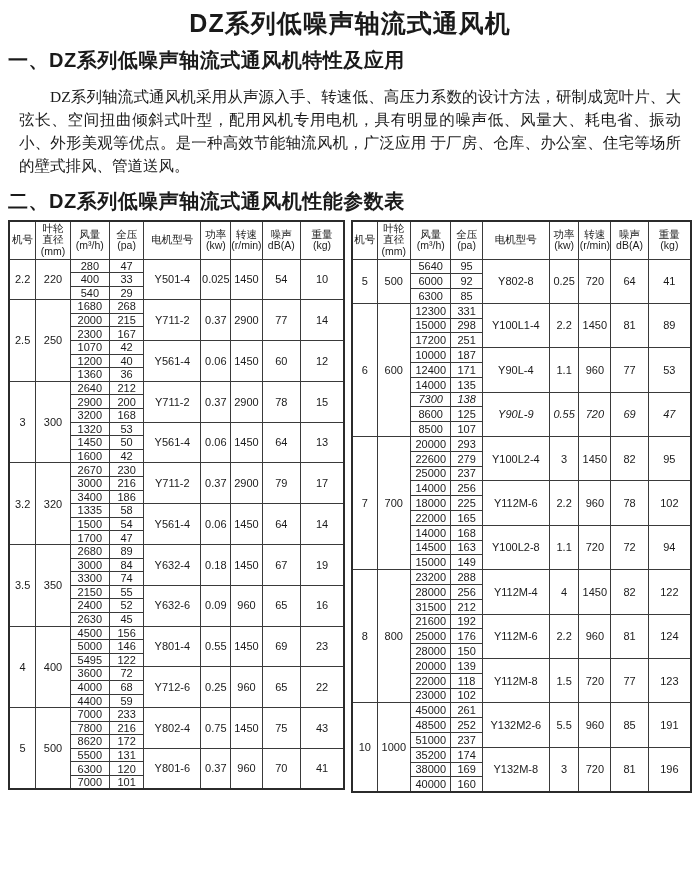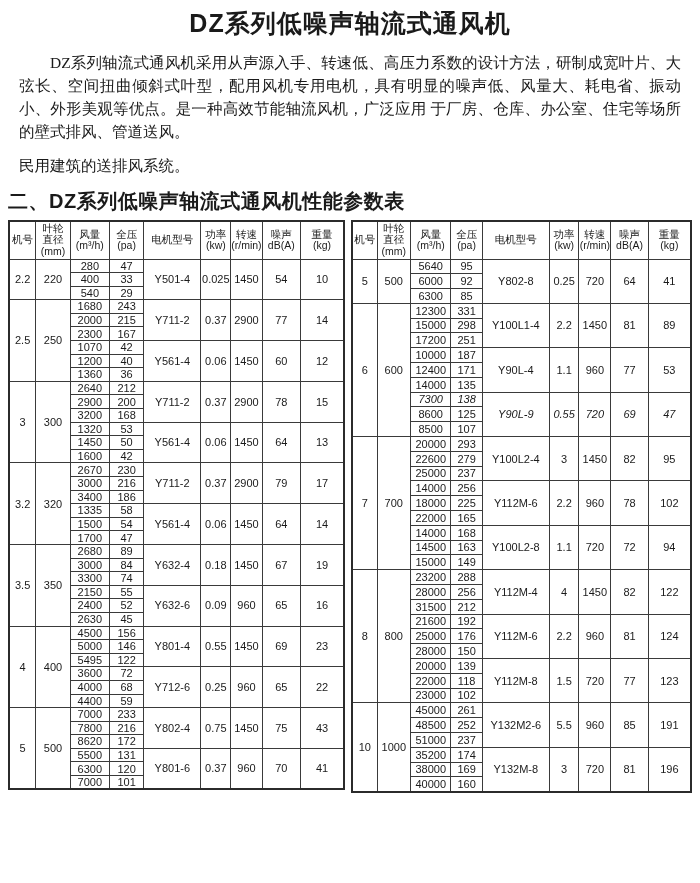--- a/index.html
+++ b/index.html
@@ -57,24 +57,24 @@
   }
   table.perf thead tr { height: 38px; }
 </style>
 </head>
 <body>
 
 <div class="page">
 
   <div class="doc-title">DZ系列低噪声轴流式通风机</div>
 
+  <div class="sec-heading">一、DZ系列低噪声轴流式通风机特性及应用</div>
 
   <div class="body-text" id="section1-paragraphs">
       <p class="indent">DZ系列轴流式通风机采用从声源入手、转速低、高压力系数的设计方法，研制成宽叶片、大弦长、空间扭曲倾斜式叶型，配用风机专用电机，具有明显的噪声低、风量大、耗电省、振动小、外形美观等优点。是一种高效节能轴流风机，广泛应用 于厂房、仓库、办公室、住宅等场所的壁式排风、管道送风。</p>
-      <p class="">民用建筑的送排风系统。</p>
     </div>
 
   <div class="sec-heading">二、DZ系列低噪声轴流式通风机性能参数表</div>
 
   <div class="tables">
     <table class="perf" id="tbl-left">
         <colgroup>
           <col style="width: 27px;">
           <col style="width: 35px;">
           <col style="width: 40px;">
@@ -115,21 +115,21 @@
             <td>33</td>
           </tr>
           <tr style="height: 13.6px;">
             <td>540</td>
             <td>29</td>
           </tr>
           <tr style="height: 13.6px;">
             <td rowspan="6">2.5</td>
             <td rowspan="6">250</td>
             <td>1680</td>
-            <td>243</td>
+            <td>268</td>
             <td rowspan="3">Y711-2</td>
             <td rowspan="3">0.37</td>
             <td rowspan="3">2900</td>
             <td rowspan="3">77</td>
             <td rowspan="3">14</td>
           </tr>
           <tr style="height: 13.6px;">
             <td>2000</td>
             <td>215</td>
           </tr>

